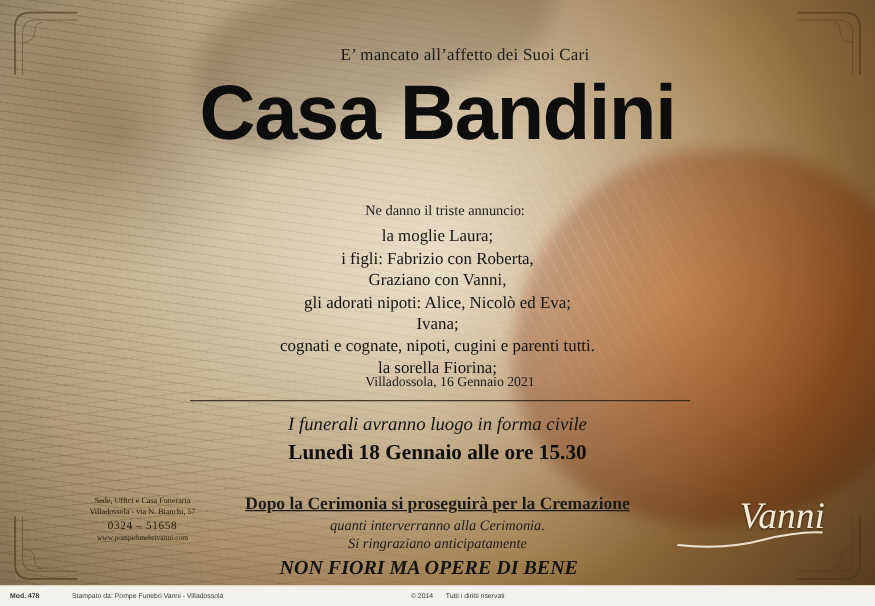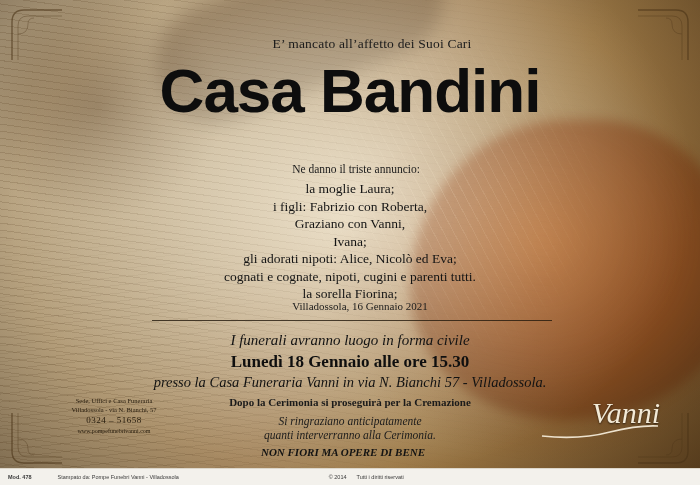--- a/index.html
+++ b/index.html
@@ -188,38 +188,39 @@
   .where {
     position: absolute;
     top: 374px; left: 0; right: 0;
     font-style: italic;
     font-size: 14.5px;
     color: #131313;
   }
   .after {
     position: absolute;
     top: 396px; left: 0; right: 0;
-    font-size: 11px;
+    font-size: 14px;
     font-weight: bold;
     color: #1b1b1b;
+    text-decoration: underline;
   }
   .thanks {
     position: absolute;
     top: 414px; left: 0; right: 0;
     font-style: italic;
     font-size: 11.5px;
     line-height: 14px;
     color: #1b1b1b;
   }
   .nofiori {
     position: absolute;
     top: 446px; left: 0; right: 14px;
     font-style: italic;
     font-weight: bold;
-    font-size: 11px;
+    font-size: 16px;
     color: #131313;
   }
   
   .agency {
     position: absolute;
     left: 44px; top: 396px;
     width: 140px;
     text-align: center;
     font-size: 6.5px;
     line-height: 9px;
@@ -314,36 +315,35 @@
 
   <div class="content">
     <div class="lead">E’ mancato all’affetto dei Suoi Cari</div>
     <div class="name">Casa Bandini</div>
     <div class="announce">Ne danno il triste annuncio:</div>
 
     <div class="family">
         <div>la moglie <b>Laura</b>;</div>
         <div>i figli: <b>Fabrizio</b> con <b>Roberta</b>,</div>
         <div><b>Graziano</b> con <b>Vanni</b>,</div>
+        <div>gli adorati nipoti: <b>Alice</b>, <b>Nicolò</b> ed <b>Eva</b>;</div>
         <div><b>Ivana</b>;</div>
-        <div>gli adorati nipoti: <b>Alice</b>, <b>Nicolò</b> ed <b>Eva</b>;</div>
         <div>cognati e cognate, nipoti, cugini e parenti tutti.</div>
         <div>la sorella <b>Fiorina</b>;</div>
       </div>
 
     <div class="place-date">Villadossola, 16 Gennaio 2021</div>
     <div class="rule"></div>
 
     <div class="cerimonia">I funerali avranno luogo in forma civile</div>
     <div class="when">Lunedì 18 Gennaio alle ore 15.30</div>
-    <div class="where">presso la Casa Funeraria Vanni in via N. Bianchi 57 -  Villadossola.</div>
     <div class="after">Dopo la Cerimonia si proseguirà per la Cremazione</div>
     <div class="thanks">
+        <div>quanti interverranno alla Cerimonia.</div>
         <div>Si ringraziano anticipatamente</div>
-        <div>quanti interverranno alla Cerimonia.</div>
       </div>
     <div class="nofiori">NON FIORI MA OPERE DI BENE</div>
   </div>
 
   <div class="agency">
     <div>Sede, Uffici e Casa Funeraria</div>
     <div>Villadossola - via N. Bianchi, 57</div>
     <div class="phone">0324 – 51658</div>
     <div class="web">www.pompefunebrivanni.com</div>
   </div>

